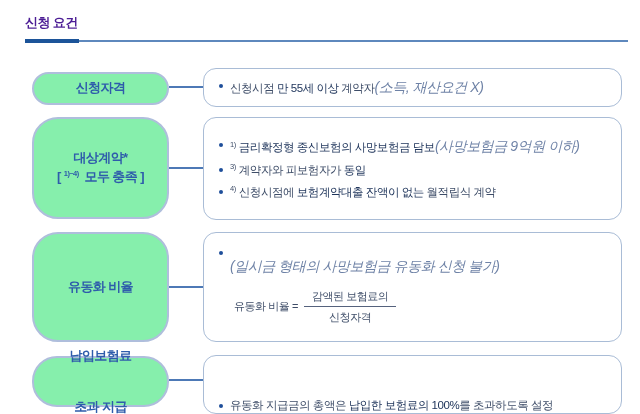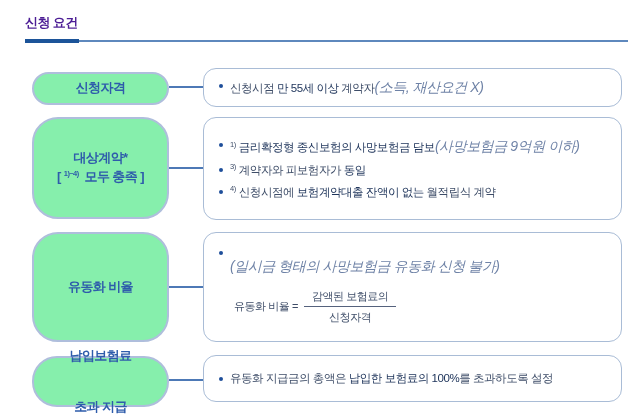--- a/index.html
+++ b/index.html
@@ -99,20 +99,20 @@
         <span class="den">신청자격</span>
       </span>
     </div>
   </div>
 
   <div class="lbox" style="top:356px;height:51px;border-radius:25px;line-height:1.35;gap:33px;">
     <div>납입보험료</div>
     <div>초과 지급</div>
   </div>
   <div class="connector" style="top:379px;"></div>
-  <div class="rbox vcenter" style="top:355px;height:47px;">
+  <div class="rbox vcenter" style="top:355px;height:59px;justify-content:flex-end;">
     <div class="bullet">
       <span class="dot"></span>
       <span><span>유동화 지급금의 총액은 </span><b>납입한 보험료의 100%</b><span>를 초과하도록 설정</span></span>
     </div>
   </div>
 
 </div>
 
 </body></html>

